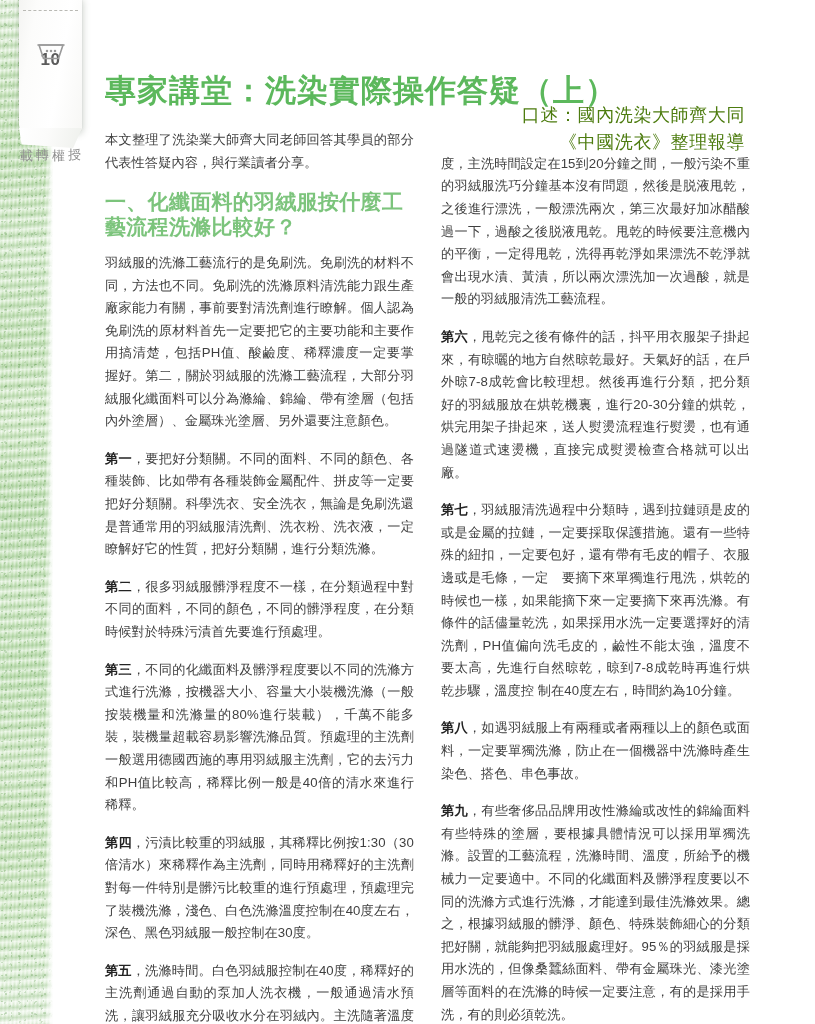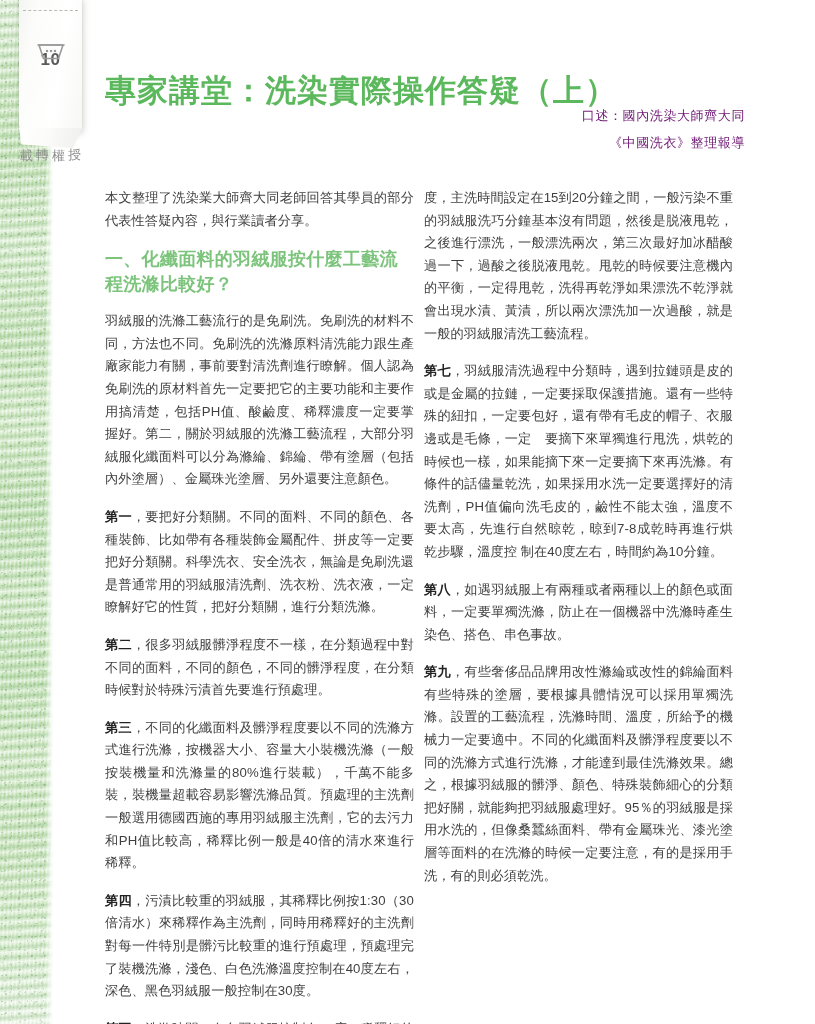--- a/index.html
+++ b/index.html
@@ -139,48 +139,49 @@
     line-height: 40px;
     color: #5cb85c;
     letter-spacing: 1px;
     white-space: nowrap;
   }
   #byline {
     position: absolute;
     right: 5px; top: 102px;
     width: 420px;
     text-align: right;
-    font-size: 13px;
+    font-size: 18px;
     line-height: 27px;
-    color: #701a75;
+    color: #4d7c0f;
     letter-spacing: .6px;
   }
   #byline div { white-space: nowrap; }
 
   #columns {
     position: absolute;
     left: 0; top: 187px;
     width: 645px; height: 820px;
     display: flex;
-    gap: 10px;
+    gap: 27px;
+    align-items: center;
   }
   .column { width: 309px; }
 
   .para {
     font-size: 13.2px;
     line-height: 22.6px;
     color: #3f3f3f;
     text-align: justify;
     text-justify: inter-ideograph;
     margin: 0 0 15px 0;
     letter-spacing: .1px;
   }
   .para .lead { font-weight: bold; color: #232323; }
   .section-heading {
-    font-size: 18px;
+    font-size: 21px;
     line-height: 25px;
     color: #7cc47c;
     margin: 3px 0 13px 0;
     letter-spacing: .3px;
   }
 </style>
 </head>
 <body>
 
 <div id="fabric-strip">
@@ -233,20 +234,23 @@
         <span class="lead">第四</span><span>，污漬比較重的羽絨服，其稀釋比例按1:30（30倍清水）來稀釋作為主洗劑，同時用稀釋好的主洗劑對每一件特別是髒污比較重的進行預處理，預處理完了裝機洗滌，淺色、白色洗滌溫度控制在40度左右，深色、黑色羽絨服一般控制在30度。</span>
       </p>
       <p class="para">
         <span class="lead">第五</span><span>，洗滌時間。白色羽絨服控制在40度，稀釋好的主洗劑通過自動的泵加人洗衣機，一般通過清水預洗，讓羽絨服充分吸收水分在羽絨內。主洗隨著溫度蒸汽加熱設定好自動流程，一般溫度控制在40</span>
       </p>
     </div>
 
     <div class="column">
       <p class="para">度，主洗時間設定在15到20分鐘之間，一般污染不重的羽絨服洗巧分鐘基本沒有問題，然後是脱液甩乾，之後進行漂洗，一般漂洗兩次，第三次最好加冰醋酸過一下，過酸之後脱液甩乾。甩乾的時候要注意機內的平衡，一定得甩乾，洗得再乾淨如果漂洗不乾淨就會出現水漬、黃漬，所以兩次漂洗加一次過酸，就是一般的羽絨服清洗工藝流程。</p>
       <p class="para">
+        <span class="lead">第六</span><span>，甩乾完之後有條件的話，抖平用衣服架子掛起來，有晾曬的地方自然晾乾最好。天氣好的話，在戶外晾7-8成乾會比較理想。然後再進行分類，把分類好的羽絨服放在烘乾機裏，進行20-30分鐘的烘乾，烘完用架子掛起來，送人熨燙流程進行熨燙，也有通過隧道式速燙機，直接完成熨燙檢查合格就可以出廠。</span>
+      </p>
+      <p class="para">
         <span class="lead">第七</span><span>，羽絨服清洗過程中分類時，遇到拉鏈頭是皮的或是金屬的拉鏈，一定要採取保護措施。還有一些特殊的紐扣，一定要包好，還有帶有毛皮的帽子、衣服邊或是毛條，一定　要摘下來單獨進行甩洗，烘乾的時候也一樣，如果能摘下來一定要摘下來再洗滌。有條件的話儘量乾洗，如果採用水洗一定要選擇好的清洗劑，PH值偏向洗毛皮的，鹼性不能太強，溫度不要太高，先進行自然晾乾，晾到7-8成乾時再進行烘乾步驟，溫度控 制在40度左右，時間約為10分鐘。</span>
       </p>
       <p class="para">
         <span class="lead">第八</span><span>，如遇羽絨服上有兩種或者兩種以上的顏色或面料，一定要單獨洗滌，防止在一個機器中洗滌時產生染色、搭色、串色事故。</span>
       </p>
       <p class="para">
         <span class="lead">第九</span><span>，有些奢侈品品牌用改性滌綸或改性的錦綸面料有些特殊的塗層，要根據具體情況可以採用單獨洗滌。設置的工藝流程，洗滌時間、溫度，所給予的機械力一定要適中。不同的化纖面料及髒淨程度要以不同的洗滌方式進行洗滌，才能達到最佳洗滌效果。總之，根據羽絨服的髒淨、顏色、特殊裝飾細心的分類把好關，就能夠把羽絨服處理好。95％的羽絨服是採用水洗的，但像桑蠶絲面料、帶有金屬珠光、漆光塗層等面料的在洗滌的時候一定要注意，有的是採用手洗，有的則必須乾洗。</span>
       </p>
     </div>
 

